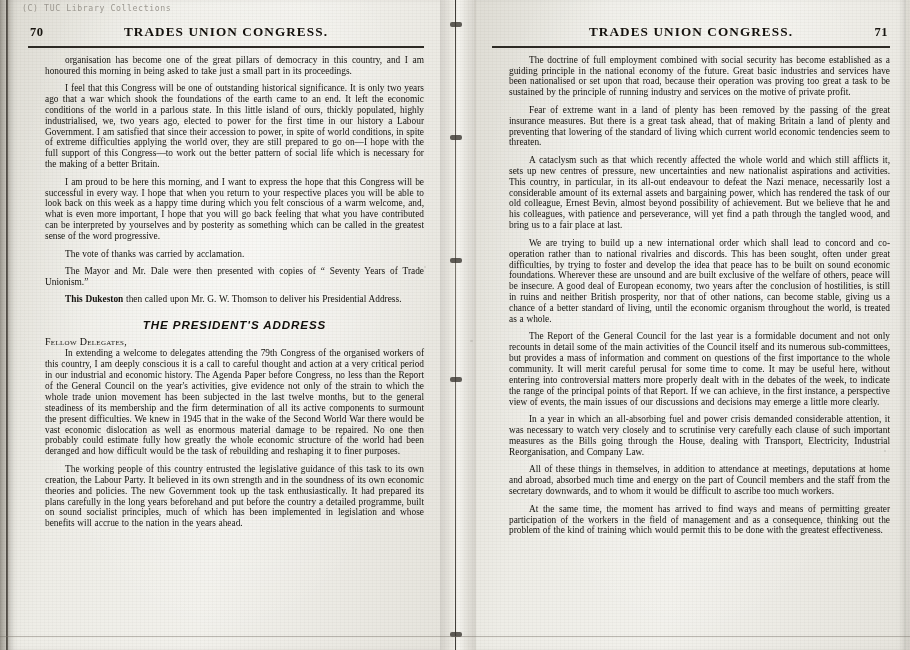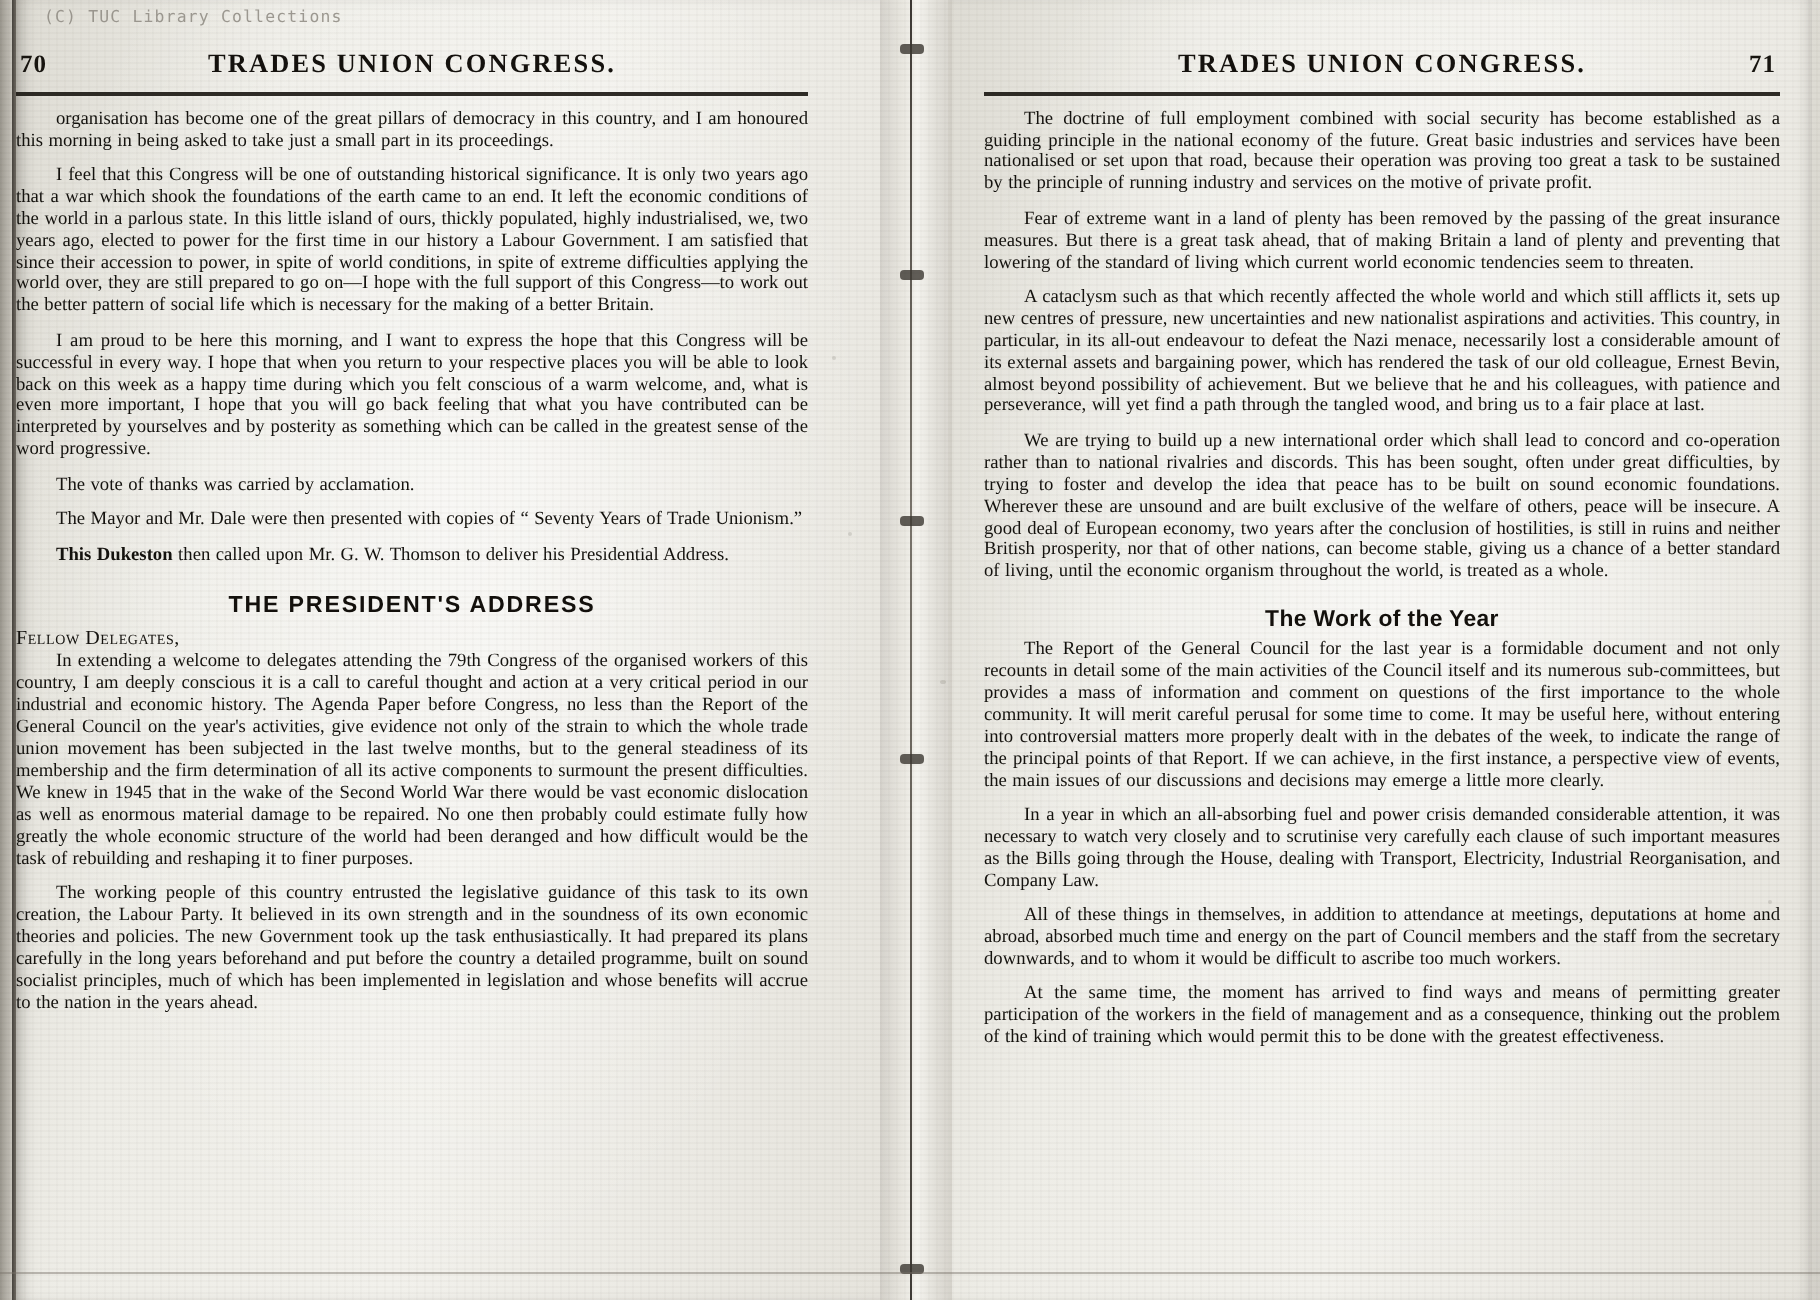--- a/index.html
+++ b/index.html
@@ -61,40 +61,40 @@
     position:absolute;left:450px;width:12px;height:5px;border-radius:2px;
     background:#3b3731;opacity:.8;
   }
   
   .page-bottom-edge{
     position:absolute;height:1px;left:0;width:100%;
     background:rgba(120,114,104,.45);
   }
   
   .col{position:absolute;}
-  #col-left{left:8px;top:24px;width:396px;}
+  #col-left{left:28px;top:24px;width:396px;}
   #col-right{left:492px;top:24px;width:398px;}
 
   .hdr{
     position:relative;height:20px;
   }
   .hdr .folio{
     position:absolute;top:1px;font-size:12.5px;font-weight:bold;color:#17140f;
     letter-spacing:.5px;font-family:"Liberation Serif", serif;
   }
   .hdr .folio-left{left:2px;}
   .hdr .folio-right{right:2px;}
   .hdr .run-head{
     text-align:center;font-size:13.2px;font-weight:bold;color:#14110d;
     letter-spacing:1.1px;font-family:"Liberation Serif", serif;
   }
   .rule{
     height:1.6px;background:#1d1a15;margin-top:2px;opacity:.92;
   }
-  .body{margin-top:7px;}
+  .body{margin-top:7px;margin-left:17px;}
   p.para{
     margin:0 0 6.5px 0;
     font-size:9.35px;
     line-height:10.9px;
     text-align:justify;
     color:#14120e;
     text-indent:20px;
     font-family:"Liberation Serif", serif;
     word-spacing:.4px;
   }
@@ -102,21 +102,21 @@
   .sc{
     font-size:10px;
     font-variant:small-caps;
     letter-spacing:.3px;
     color:#14120e;
     margin:1px 0 1px 0;
     font-family:"Liberation Serif", serif;
   }
   h2.section{
     text-align:center;font-size:11.6px;font-weight:bold;letter-spacing:.9px;
-    margin:13px 0 5px 0;color:#13100c;font-family:"Liberation Sans", sans-serif;
+    margin:13px 0 5px 0;color:#13100c;font-family:"Liberation Sans", sans-serif;font-style:italic;
   }
   h2.subsection{
     text-align:center;font-size:11.4px;font-weight:bold;letter-spacing:.2px;
     margin:12px 0 4px 0;color:#13100c;font-family:"Liberation Sans", sans-serif;
   }
   
   #watermark{
     position:absolute;left:6px;top:3px;
     font-family:"DejaVu Sans Mono", monospace;
     font-size:8.2px;letter-spacing:.6px;
@@ -177,21 +177,20 @@
       <span class="folio folio-right">71</span>
     </div>
     <div class="rule"></div>
 
     <div class="body">
       <p class="para">The doctrine of full employment combined with social security has become established as a guiding principle in the national economy of the future. Great basic industries and services have been nationalised or set upon that road, because their operation was proving too great a task to be sustained by the principle of running industry and services on the motive of private profit.</p>
       <p class="para">Fear of extreme want in a land of plenty has been removed by the passing of the great insurance measures. But there is a great task ahead, that of making Britain a land of plenty and preventing that lowering of the standard of living which current world economic tendencies seem to threaten.</p>
       <p class="para">A cataclysm such as that which recently affected the whole world and which still afflicts it, sets up new centres of pressure, new uncertainties and new nationalist aspirations and activities. This country, in particular, in its all-out endeavour to defeat the Nazi menace, necessarily lost a considerable amount of its external assets and bargaining power, which has rendered the task of our old colleague, Ernest Bevin, almost beyond possibility of achievement. But we believe that he and his colleagues, with patience and perseverance, will yet find a path through the tangled wood, and bring us to a fair place at last.</p>
       <p class="para">We are trying to build up a new international order which shall lead to concord and co-operation rather than to national rivalries and discords. This has been sought, often under great difficulties, by trying to foster and develop the idea that peace has to be built on sound economic foundations. Wherever these are unsound and are built exclusive of the welfare of others, peace will be insecure. A good deal of European economy, two years after the conclusion of hostilities, is still in ruins and neither British prosperity, nor that of other nations, can become stable, giving us a chance of a better standard of living, until the economic organism throughout the world, is treated as a whole.</p>
 
-      <h2 class="subsection">The Work of the Year</h2>
 
       <p class="para">The Report of the General Council for the last year is a formidable document and not only recounts in detail some of the main activities of the Council itself and its numerous sub-committees, but provides a mass of information and comment on questions of the first importance to the whole community. It will merit careful perusal for some time to come. It may be useful here, without entering into controversial matters more properly dealt with in the debates of the week, to indicate the range of the principal points of that Report. If we can achieve, in the first instance, a perspective view of events, the main issues of our discussions and decisions may emerge a little more clearly.</p>
       <p class="para">In a year in which an all-absorbing fuel and power crisis demanded considerable attention, it was necessary to watch very closely and to scrutinise very carefully each clause of such important measures as the Bills going through the House, dealing with Transport, Electricity, Industrial Reorganisation, and Company Law.</p>
       <p class="para">All of these things in themselves, in addition to attendance at meetings, deputations at home and abroad, absorbed much time and energy on the part of Council members and the staff from the secretary downwards, and to whom it would be difficult to ascribe too much workers.</p>
       <p class="para">At the same time, the moment has arrived to find ways and means of permitting greater participation of the workers in the field of management and as a consequence, thinking out the problem of the kind of training which would permit this to be done with the greatest effectiveness.</p>
     </div>
   </div>
 
   <div class="speck" style="left:416px;top:178px;width:2px;height:2px;"></div>
   <div class="speck" style="left:424px;top:266px;width:2px;height:2px;"></div>

